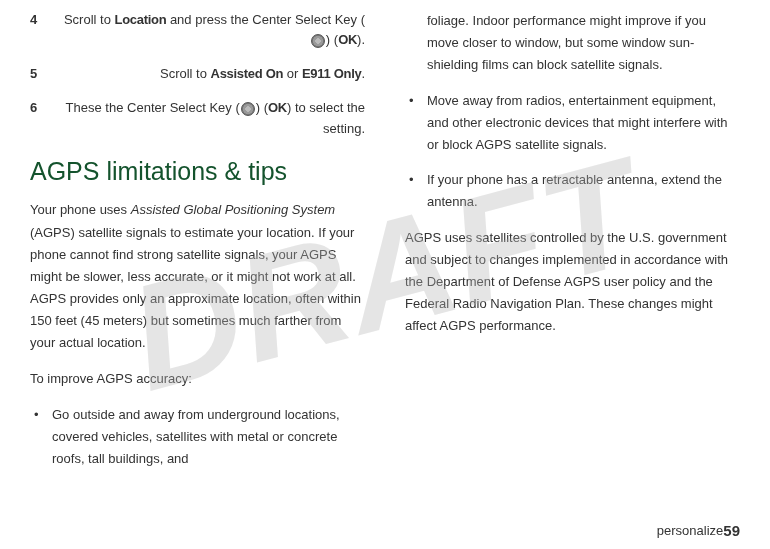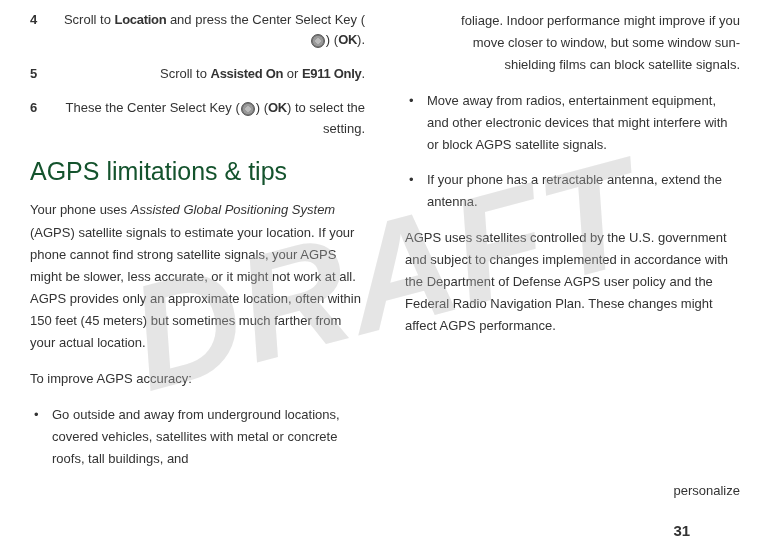--- a/index.html
+++ b/index.html
@@ -89,23 +89,21 @@
     position: absolute;
     left: -18px;
     font-size: 13px;
   }
   .footer {
     position: absolute;
     bottom: 10px;
     right: 30px;
     font-size: 13px;
     display: flex;
-    align-items: flex-start;
-    gap: 24px;
-    flex-direction: column;
+    align-items: center;
   }
   .footer .page-num { font-weight: 700; font-size: 15px; }
 </style>
 </head>
 <body>
 
 <div class="watermark">DRAFT</div>
 
 <div class="page">
   <div class="col">
@@ -138,27 +136,27 @@
     </p>
 
     <p class="para">To improve AGPS accuracy:</p>
 
     <ul class="bullets">
       <li>Go outside and away from underground locations, covered vehicles, satellites with metal or concrete roofs, tall buildings, and</li>
     </ul>
   </div>
 
   <div class="col">
-    <p class="para" style="padding-left:22px;text-align:right;">foliage. Indoor performance might improve if you move closer to window, but some window sun-shielding films can block satellite signals.</p>
+    <p class="para" style="padding-left:22px;">foliage. Indoor performance might improve if you move closer to window, but some window sun-shielding films can block satellite signals.</p>
 
     <ul class="bullets">
       <li>Move away from radios, entertainment equipment, and other electronic devices that might interfere with or block AGPS satellite signals.</li>
       <li>If your phone has a retractable antenna, extend the antenna.</li>
     </ul>
 
     <p class="para">AGPS uses satellites controlled by the U.S. government and subject to changes implemented in accordance with the Department of Defense AGPS user policy and the Federal Radio Navigation Plan. These changes might affect AGPS performance.</p>
   </div>
 </div>
 
 <div class="footer">
   <span>personalize</span>
-  <span class="page-num">31</span>
+  <span class="page-num">59</span>
 </div>
 
 </body></html>

